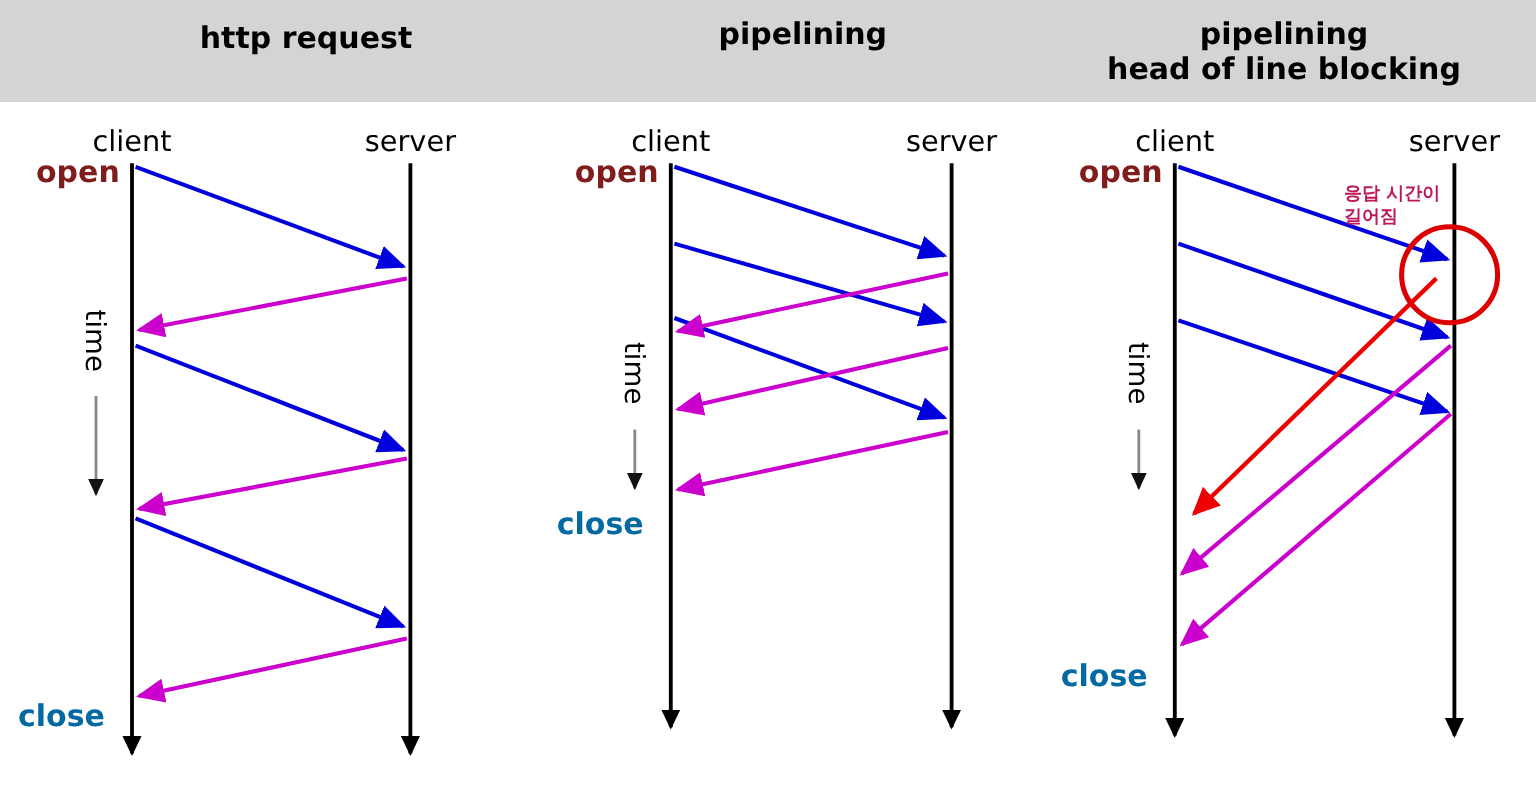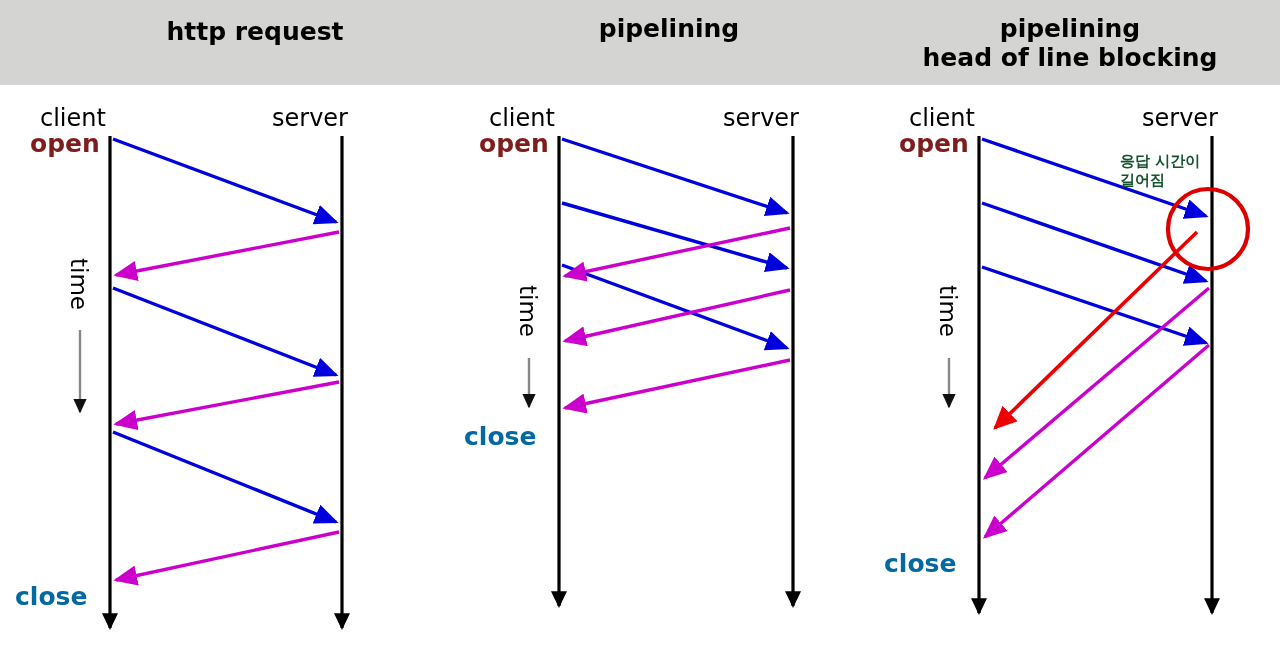--- a/index.html
+++ b/index.html
@@ -33,21 +33,21 @@
   #title-2{left:860px;top:14px; width:420px;}
 
   
   .svg-layer{position:absolute;left:0;top:0;width:1280px;height:662px;}
 
   .role-label{
     position:absolute;
     font-size:24px;
     font-weight:normal;
     color:#000000;
-    text-align:left;
+    text-align:center;
     width:140px;
     white-space:nowrap;
   }
   .state-label{
     position:absolute;
     font-size:25px;
     font-weight:bold;
     white-space:nowrap;
   }
   .state-open{color:#7f1d1d;margin-left:12px;}
@@ -58,21 +58,21 @@
     font-size:23px;
     color:#000000;
     white-space:nowrap;
     transform:rotate(90deg);
     transform-origin:left top;
   }
   .note-ko{
     position:absolute;
     font-size:15px;
     font-weight:bold;
-    color:#14532d;
+    color:#be185d;
     line-height:19px;
     white-space:pre-line;
   }
 </style>
 </head>
 <body>
 
 <div id="root">
 
   <div class="header-band"></div>

